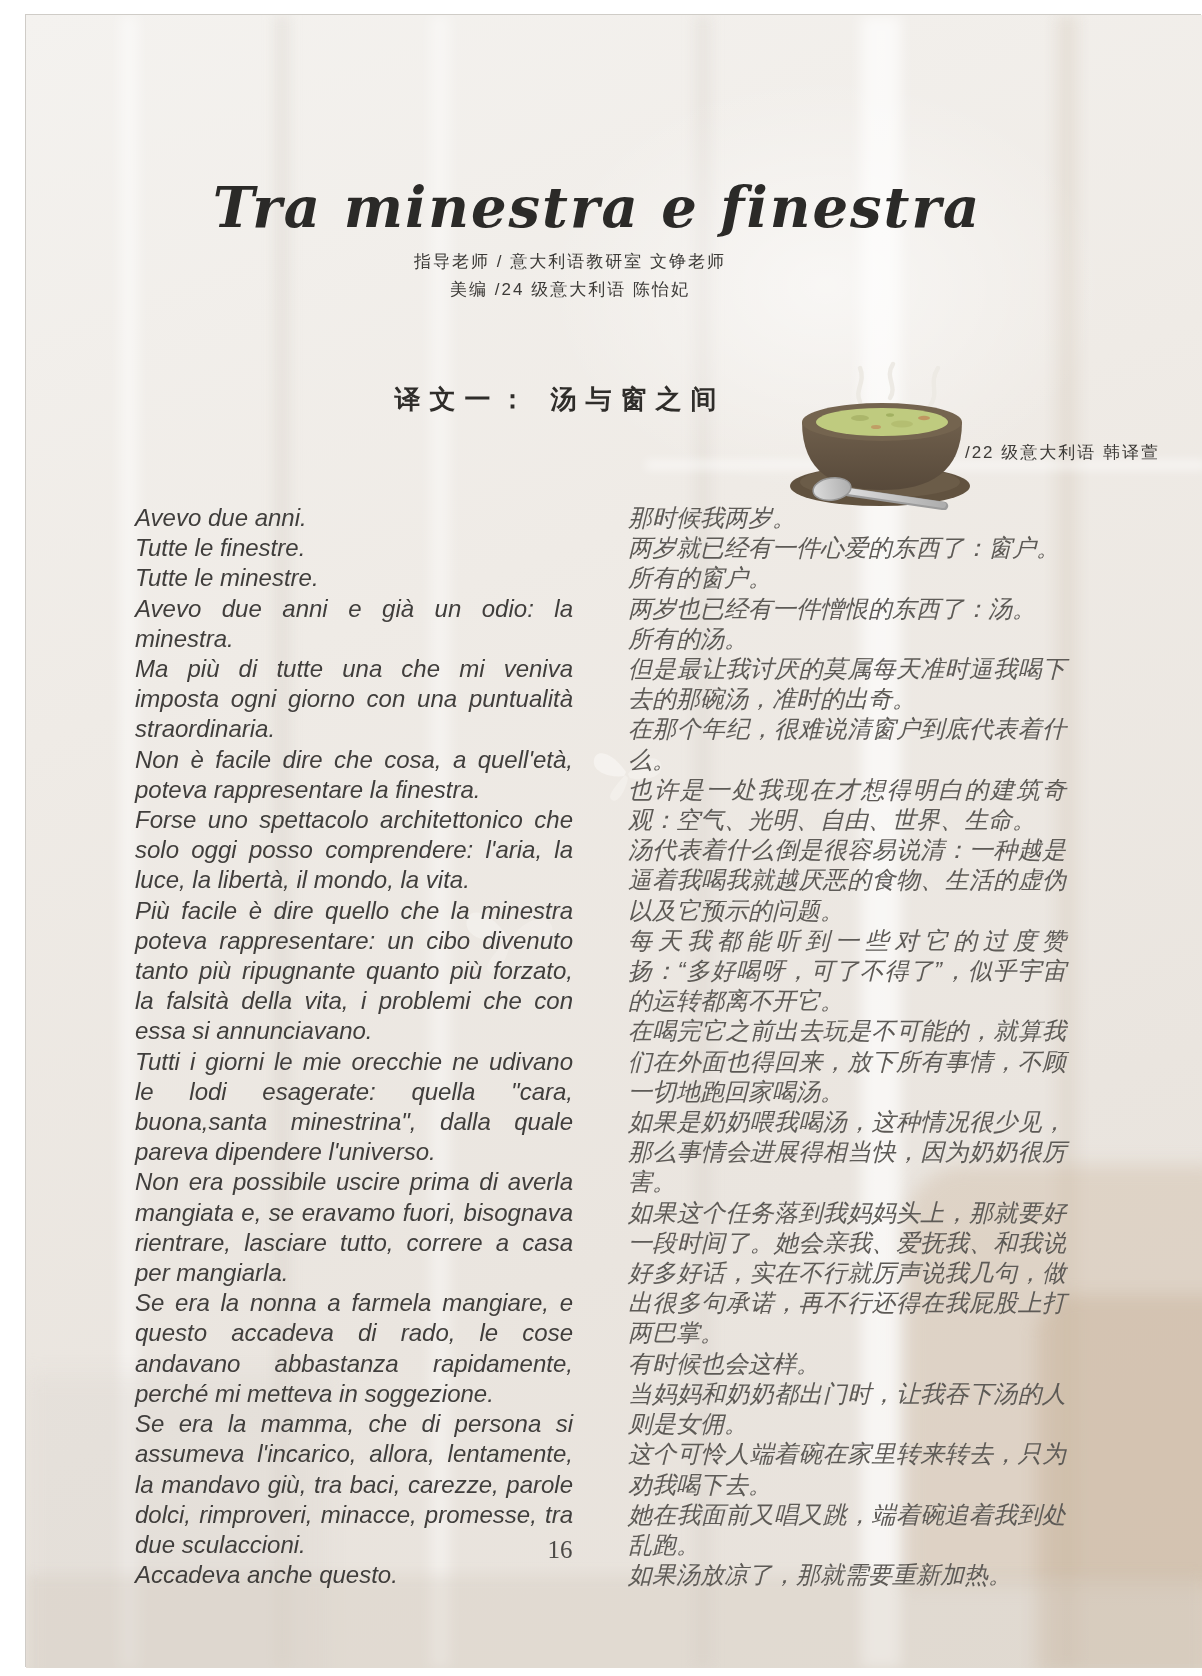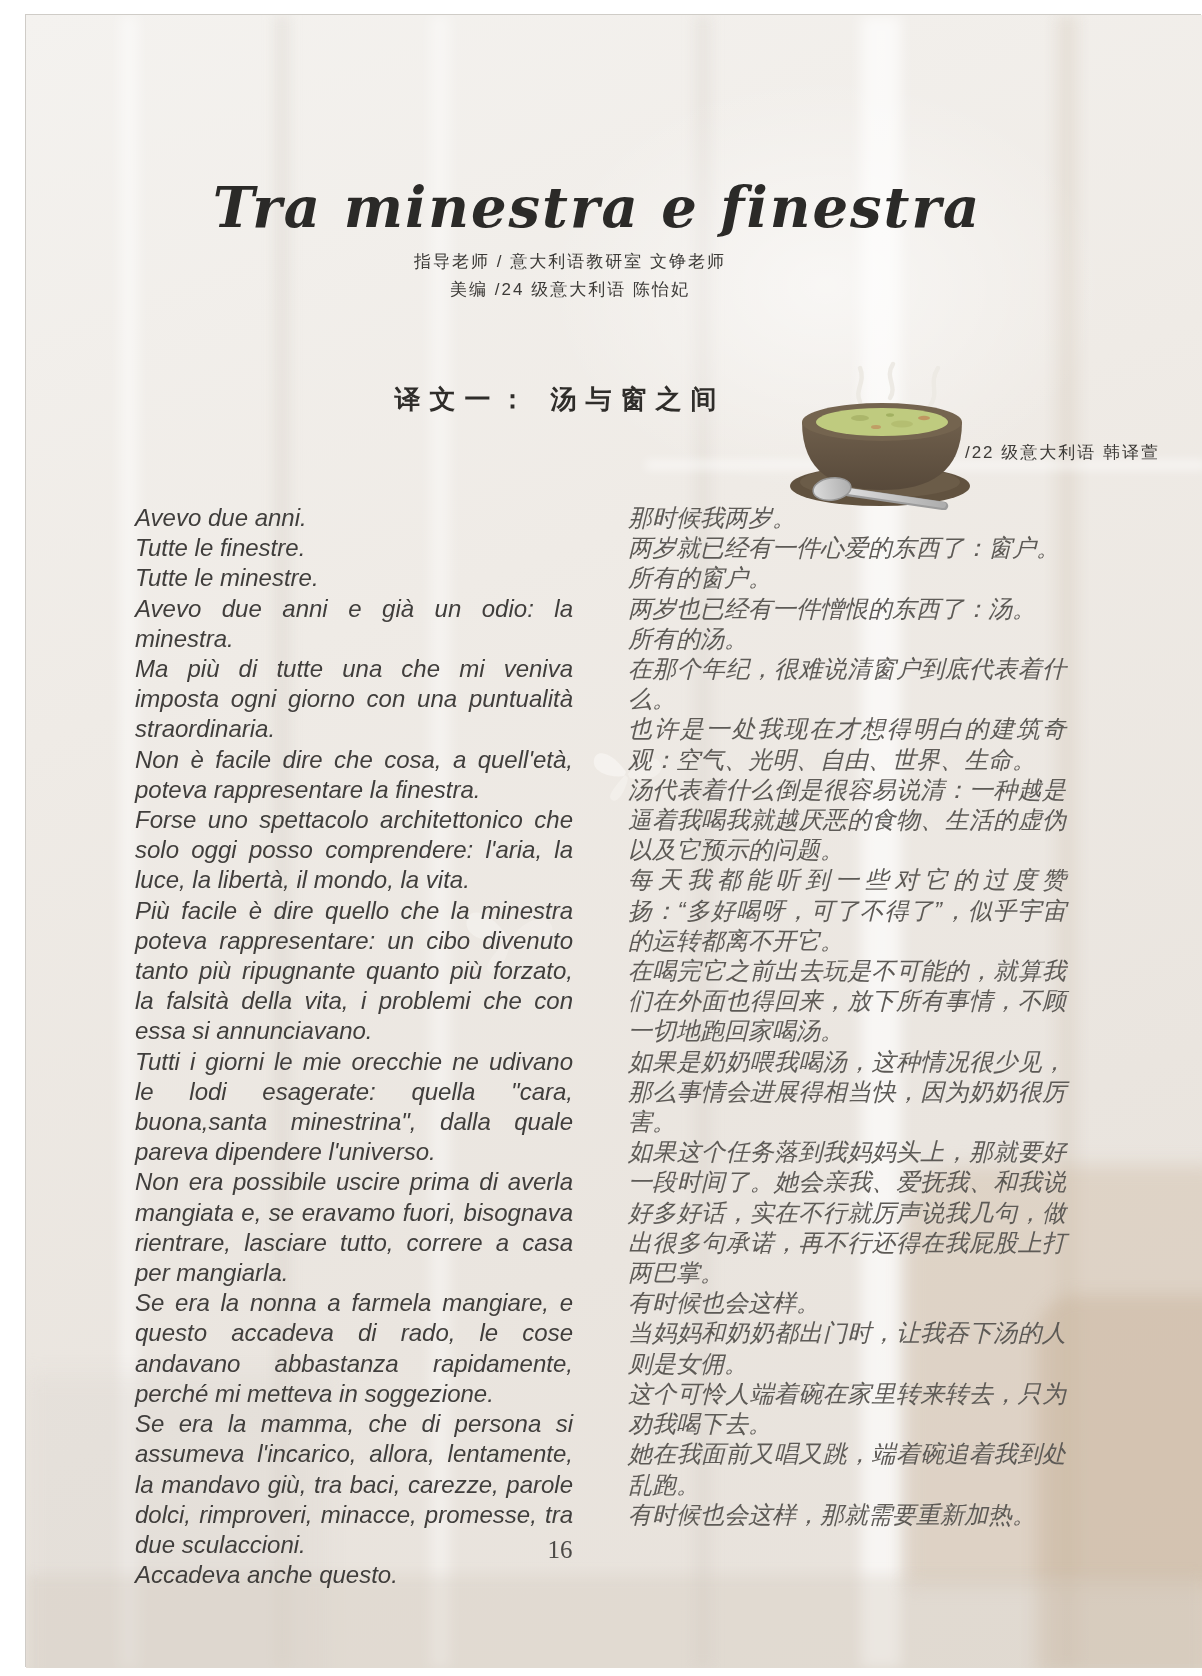--- a/index.html
+++ b/index.html
@@ -162,29 +162,30 @@
       <p>Se era la mamma, che di persona si assumeva l'incarico, allora, lentamente, la mandavo giù, tra baci, carezze, parole dolci, rimproveri, minacce, promesse, tra due sculaccioni.</p>
       <p>Accadeva anche questo.</p>
     </div>
   <div class="col col-zh">
 
   <p>那时候我两岁。</p>
       <p>两岁就已经有一件心爱的东西了：窗户。</p>
       <p>所有的窗户。</p>
       <p>两岁也已经有一件憎恨的东西了：汤。</p>
       <p>所有的汤。</p>
+      <p>但是最让我讨厌的莫属每天准时逼我喝下去的那碗汤，准时的出奇。</p>
       <p>在那个年纪，很难说清窗户到底代表着什么。</p>
       <p>也许是一处我现在才想得明白的建筑奇观：空气、光明、自由、世界、生命。</p>
       <p>汤代表着什么倒是很容易说清：一种越是逼着我喝我就越厌恶的食物、生活的虚伪以及它预示的问题。</p>
       <p>每天我都能听到一些对它的过度赞扬：“多好喝呀，可了不得了”，似乎宇宙的运转都离不开它。</p>
       <p>在喝完它之前出去玩是不可能的，就算我们在外面也得回来，放下所有事情，不顾一切地跑回家喝汤。</p>
       <p>如果是奶奶喂我喝汤，这种情况很少见，那么事情会进展得相当快，因为奶奶很厉害。</p>
       <p>如果这个任务落到我妈妈头上，那就要好一段时间了。她会亲我、爱抚我、和我说好多好话，实在不行就厉声说我几句，做出很多句承诺，再不行还得在我屁股上打两巴掌。</p>
       <p>有时候也会这样。</p>
       <p>当妈妈和奶奶都出门时，让我吞下汤的人则是女佣。</p>
       <p>这个可怜人端着碗在家里转来转去，只为劝我喝下去。</p>
       <p>她在我面前又唱又跳，端着碗追着我到处乱跑。</p>
-      <p>有时候也会这样，那就需要重新加热。</p>
+      <p>如果汤放凉了，那就需要重新加热。</p>
     </div>
 
   <div class="pageno">16</div>
 
 </div>
 
 </body></html>

